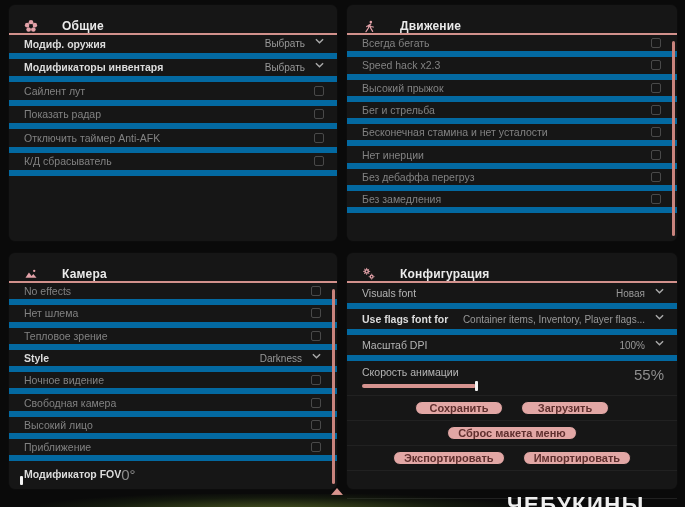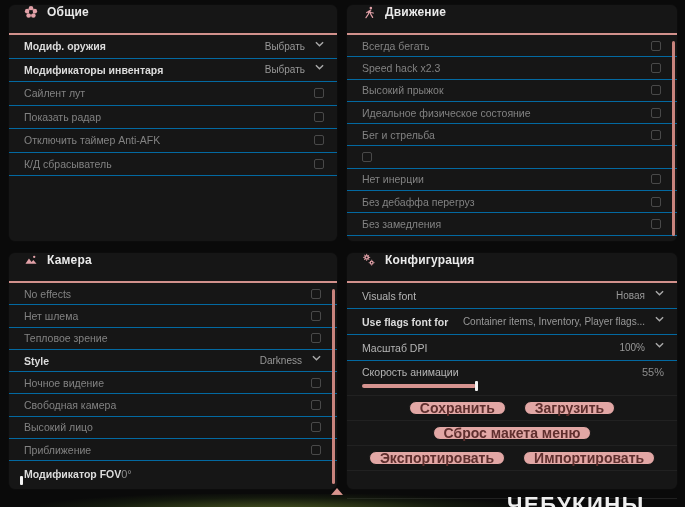--- a/index.html
+++ b/index.html
@@ -3,59 +3,59 @@
 <meta charset="utf-8">
 <style>
   *{margin:0;padding:0;box-sizing:border-box}
   html,body{width:685px;height:507px;overflow:hidden;background:#0a0a0a;
     font-family:"Liberation Sans",sans-serif;position:relative}
   .panel{position:absolute;background:#161616;border:1px solid #0c0c0c;border-radius:7px}
   .p-general{left:8px;top:4px;width:330px;height:238px}
   .p-movement{left:346px;top:4px;width:332px;height:238px}
   .p-camera{left:8px;top:252px;width:330px;height:238px}
   .p-config{left:346px;top:252px;width:332px;height:238px}
-  .panel-header{height:30px;display:flex;align-items:flex-start;gap:9px;padding:0 15px;
+  .panel-header{height:30px;display:flex;align-items:flex-end;gap:24px;padding:0 15px;
     border-bottom:2px solid #d2918c}
   .panel-title{color:#eaeaea;font-size:12px;font-weight:bold;letter-spacing:.2px}
   .icon{display:inline-flex;align-items:center;justify-content:center;width:14px;height:14px}
   .rows{position:relative}
   .row{display:flex;align-items:center;justify-content:space-between;
-    padding:0 13px 0 15px;border-bottom:1px solid #0369a1}
+    padding:0 13px 0 15px;border-bottom:6px solid #0369a1}
   .p-general .row{height:23.5px}
   .p-movement .row{height:22.3px;padding-right:16px}
   .p-camera .row{height:22.3px;padding-right:16px}
   .p-config .row{height:26px}
   .lbl{font-size:10.5px;white-space:nowrap}
   .lbl.bright{color:#dcdcdc;font-weight:bold}
   .lbl.mid{color:#b5b5b5}
   .lbl.dim{color:#828282}
   .dd{display:flex;align-items:flex-start;gap:10px;cursor:pointer}
   .ddval{font-size:10px;color:#999;white-space:nowrap}
   .chev{display:inline-flex}
   .cb{width:10px;height:10px;border:1px solid #494949;border-radius:2px;flex:0 0 auto}
-  .rightval{font-size:11px;color:#8d8d8d}
+  .rightval{font-size:15px;color:#8d8d8d}
   .vscroll{position:absolute;top:36px;bottom:5px;right:2px;width:3px;
     background:#c8837d;border-radius:2px}
   
   .slider-block{padding:5px 0 7px;border-bottom:1px solid #212121}
   .slider-line{display:flex;align-items:flex-start;justify-content:space-between;
     height:15px;padding:0 13px 0 15px}
   .track{position:relative;height:4px;margin:3px 15px 0}
   .fill{height:4px;background:#d5938f;border-radius:2px;position:relative}
   .thumb{position:absolute;right:-2px;top:-3px;width:3px;height:10px;
     background:#f4f4f4;border-radius:1px}
   .fov-row{height:26px;display:flex;align-items:center;
     padding:0 16px 0 15px;position:relative}
   .fov-thumb{position:absolute;left:11px;bottom:2px;width:3px;height:9px;
     background:#f4f4f4;border-radius:1px}
   
   .btnrow{display:flex;justify-content:center;align-items:center;gap:18px;
     height:25px;border-bottom:1px solid #212121}
   .btn{min-width:88px;height:14px;line-height:12px;text-align:center;
-    background:#e2a7a5;color:#5f2f2e;font-size:14px;font-weight:bold;
+    background:#e2a7a5;color:#5f2f2e;font-size:11px;font-weight:bold;
     border:1px solid #151515;border-radius:7px;padding:0 10px;cursor:pointer;
     font-family:"Liberation Sans",sans-serif}
   .spacer-row{height:28px;border-bottom:1px solid #212121}
   .grip{position:absolute;right:-6px;bottom:-6px;width:0;height:0;
     border-left:6px solid transparent;border-right:6px solid transparent;
     border-bottom:7px solid #d9948e}
   .glow{position:absolute;left:40px;bottom:0;width:470px;height:13px;
     background:radial-gradient(ellipse at 50% 130%,rgba(112,132,46,.65),
       rgba(44,62,22,.3) 55%,transparent 78%)}
   .watermark{position:absolute;left:507px;top:492px;font-size:22px;font-weight:bold;
@@ -137,28 +137,25 @@
     </div>
     <div class="row">
       <span class="lbl dim">Speed hack x2.3</span>
       <span class="cb"></span>
     </div>
     <div class="row">
       <span class="lbl dim">Высокий прыжок</span>
       <span class="cb"></span>
     </div>
     <div class="row">
-      <span class="lbl dim">Идеальное физическое состояние</span>
-      <span class="cb"></span>
-    </div>
-    <div class="row">
       <span class="lbl dim">Бег и стрельба</span>
       <span class="cb"></span>
     </div>
     <div class="row">
+      <span class="lbl dim">Бесконечная стамина и нет усталости</span>
       <span class="cb"></span>
     </div>
     <div class="row">
       <span class="lbl dim">Нет инерции</span>
       <span class="cb"></span>
     </div>
     <div class="row">
       <span class="lbl dim">Без дебаффа перегруз</span>
       <span class="cb"></span>
     </div>

